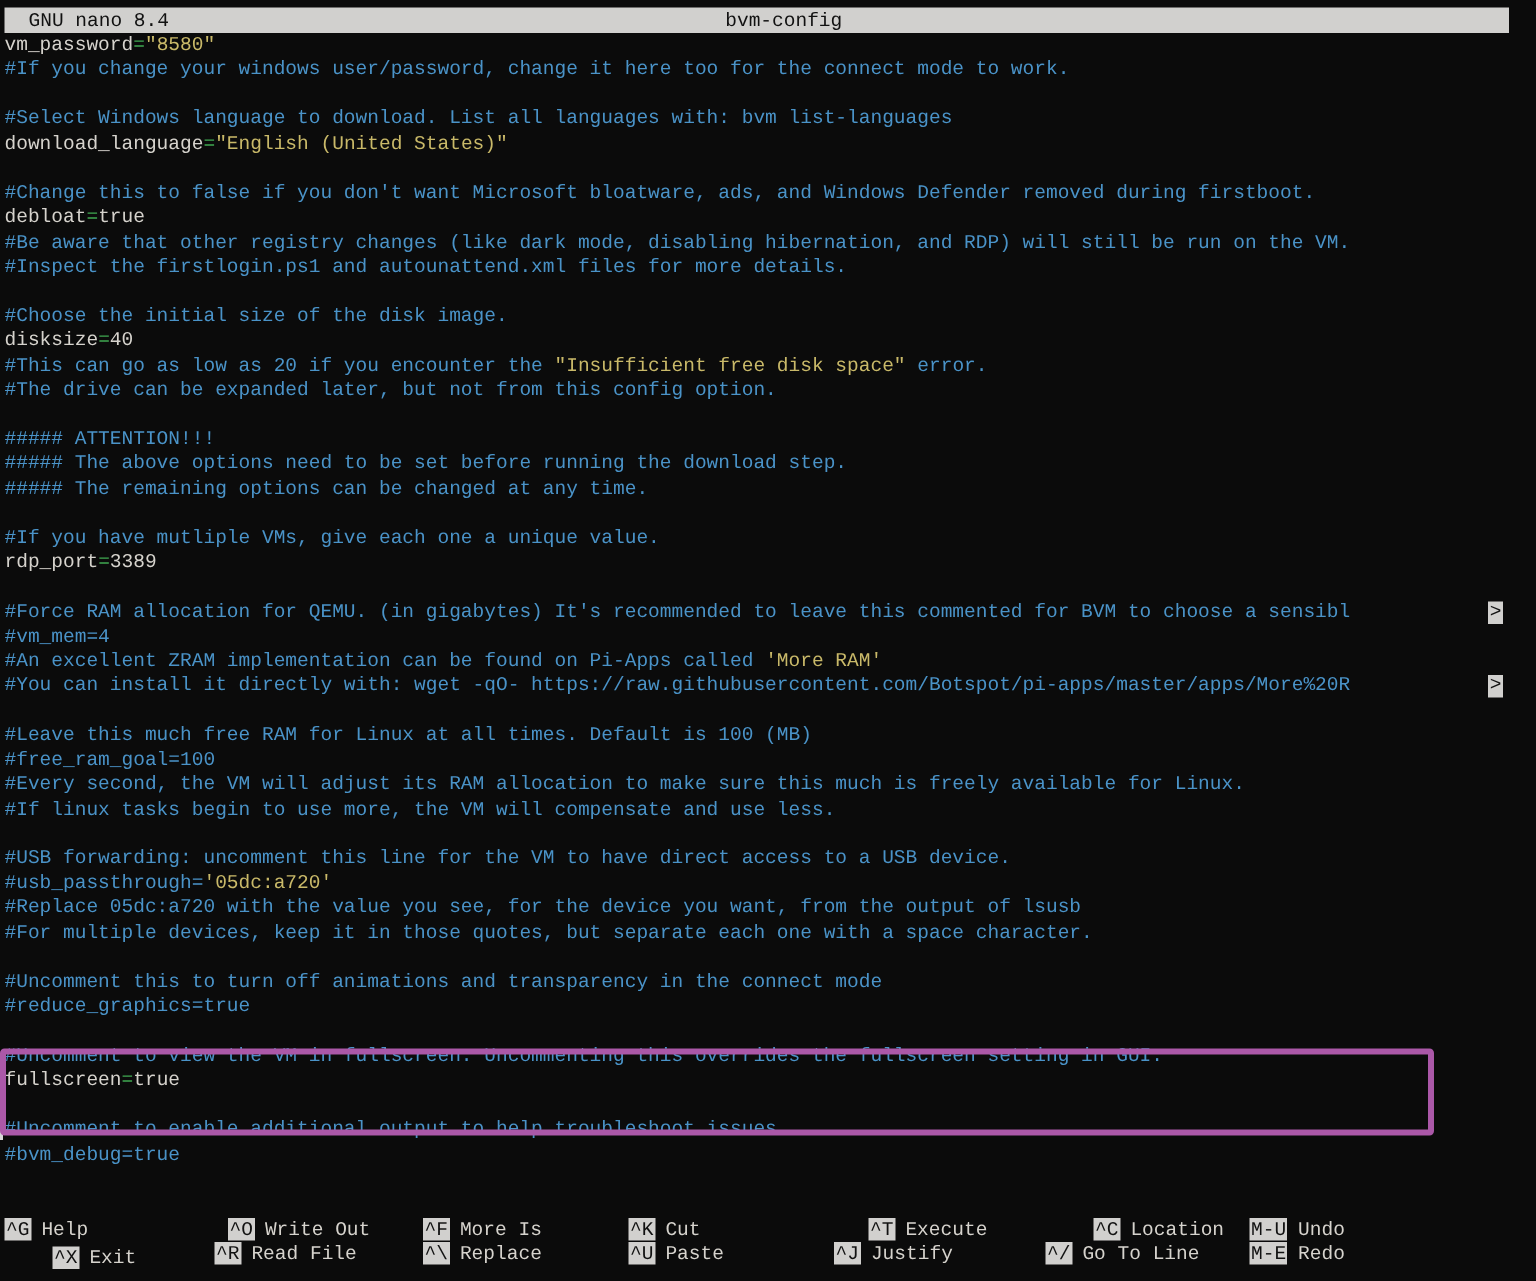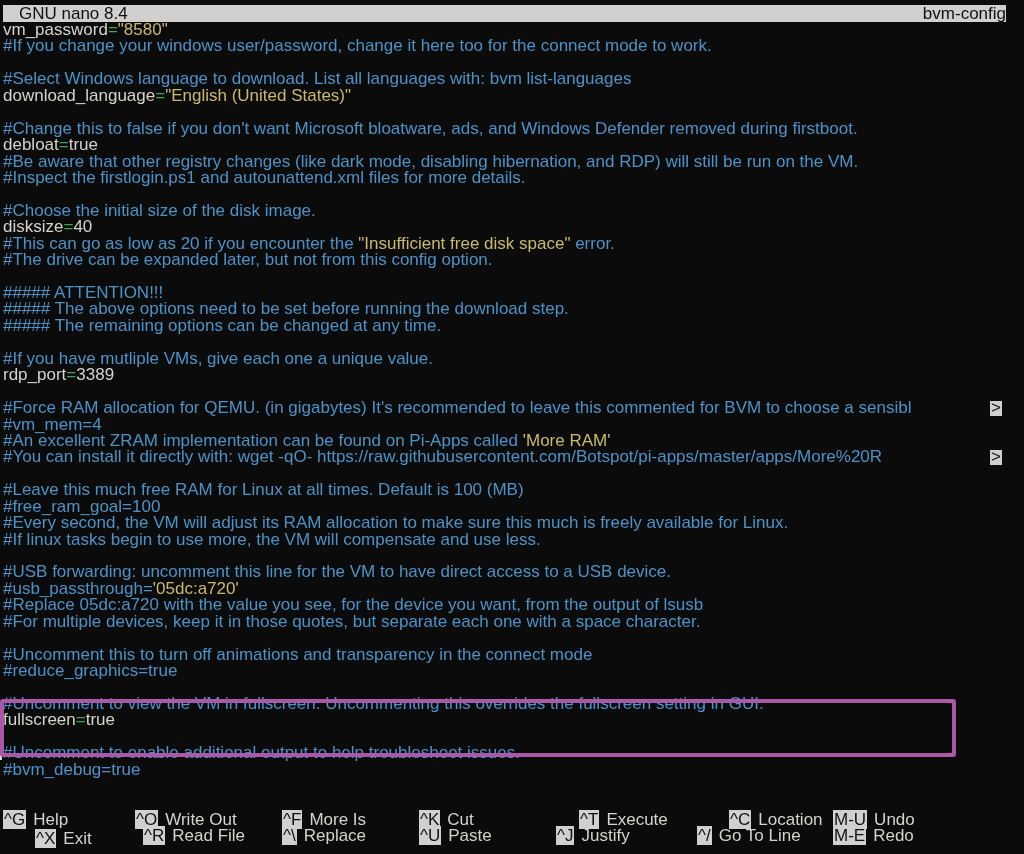--- a/index.html
+++ b/index.html
@@ -1,28 +1,28 @@
 <!DOCTYPE html>
 <html style="--background: #0b0b0b; --titlebar_bg: #d1d0ce; --inverse_bg: #d1d0ce; --text: #d6d3cd; --comment: #4a93c8; --string: #c9b969; --assign: #3fa550; --highlight: #ab58a8;"><head>
 <meta charset="utf-8">
 <style>
   html,body{margin:0;padding:0;background:#000;}
   .terminal{
     position:relative;width:1024px;height:854px;overflow:hidden;
     background:var(--background,#0b0b0b);
-    font-family:Liberation Sans, sans-serif;
-    font-size:17px;
+    font-family:Liberation Mono, monospace;
+    font-size:13px;
   }
   .titlebar{
     position:absolute;left:3px;top:5px;right:18px;height:17px;
     background:var(--titlebar_bg,#d1d0ce);color:#111;
     line-height:17px;white-space:pre;
   }
   .tb-left{position:absolute;left:16px;top:0;}
-  .tb-center{position:absolute;left:0;right:0;top:0;text-align:right;padding-left:36px;}
+  .tb-center{position:absolute;left:0;right:0;top:0;text-align:center;padding-left:36px;}
   .editor{position:absolute;left:3px;top:22px;right:0;bottom:0;}
   .row{position:relative;height:16.45px;line-height:16.45px;white-space:pre;}
   .seg-c{color:var(--comment,#4a93c8);}
   .seg-v{color:var(--text,#d6d3cd);}
   .seg-a{color:var(--assign,#3fa550);}
   .seg-s{color:var(--string,#c9b969);}
   .trunc{
     position:absolute;right:22px;top:1px;height:14.5px;line-height:14.5px;
     background:var(--inverse_bg,#d1d0ce);color:#111;padding:0 1px;
   }
@@ -93,21 +93,21 @@
       <div class="row"></div>
       <div class="row"><span class="seg-c">#Uncomment to enable additional output to help troubleshoot issues.</span><span class="cursor"></span></div>
       <div class="row"><span class="seg-c">#bvm_debug=true</span></div>
     </div>
 
   <div class="annotation-box"></div>
 
   <div class="helpbar" id="helpbar">
       <div class="sc" style="left: 3px; top: 0px;"><span class="key">^G</span><span class="lab">Help</span></div>
       <div class="sc" style="left: 3px; top: 19px; margin-left: 32px;"><span class="key">^X</span><span class="lab">Exit</span></div>
-      <div class="sc" style="left: 135px; top: 0px;"><span class="key">^O</span><span class="lab">Write Out</span></div>
+      <div class="sc" style="left: 152px; top: 0px;"><span class="key">^O</span><span class="lab">Write Out</span></div>
       <div class="sc" style="left: 143px; top: 16.45px;"><span class="key">^R</span><span class="lab">Read File</span></div>
       <div class="sc" style="left: 282px; top: 0px;"><span class="key">^F</span><span class="lab">More Is</span></div>
       <div class="sc" style="left: 282px; top: 16.45px;"><span class="key">^\</span><span class="lab">Replace</span></div>
       <div class="sc" style="left: 419px; top: 0px;"><span class="key">^K</span><span class="lab">Cut</span></div>
       <div class="sc" style="left: 419px; top: 16.45px;"><span class="key">^U</span><span class="lab">Paste</span></div>
       <div class="sc" style="left: 556px; top: 0px; padding-left: 23px;"><span class="key">^T</span><span class="lab">Execute</span></div>
       <div class="sc" style="left: 556px; top: 16.45px; text-align: right;"><span class="key">^J</span><span class="lab">Justify</span></div>
       <div class="sc" style="left: 697px; top: 0px; padding-left: 32px;"><span class="key">^C</span><span class="lab">Location</span></div>
       <div class="sc" style="left: 697px; top: 16.45px;"><span class="key">^/</span><span class="lab">Go To Line</span></div>
       <div class="sc" style="left: 833px; top: 0px;"><span class="key">M-U</span><span class="lab">Undo</span></div>

